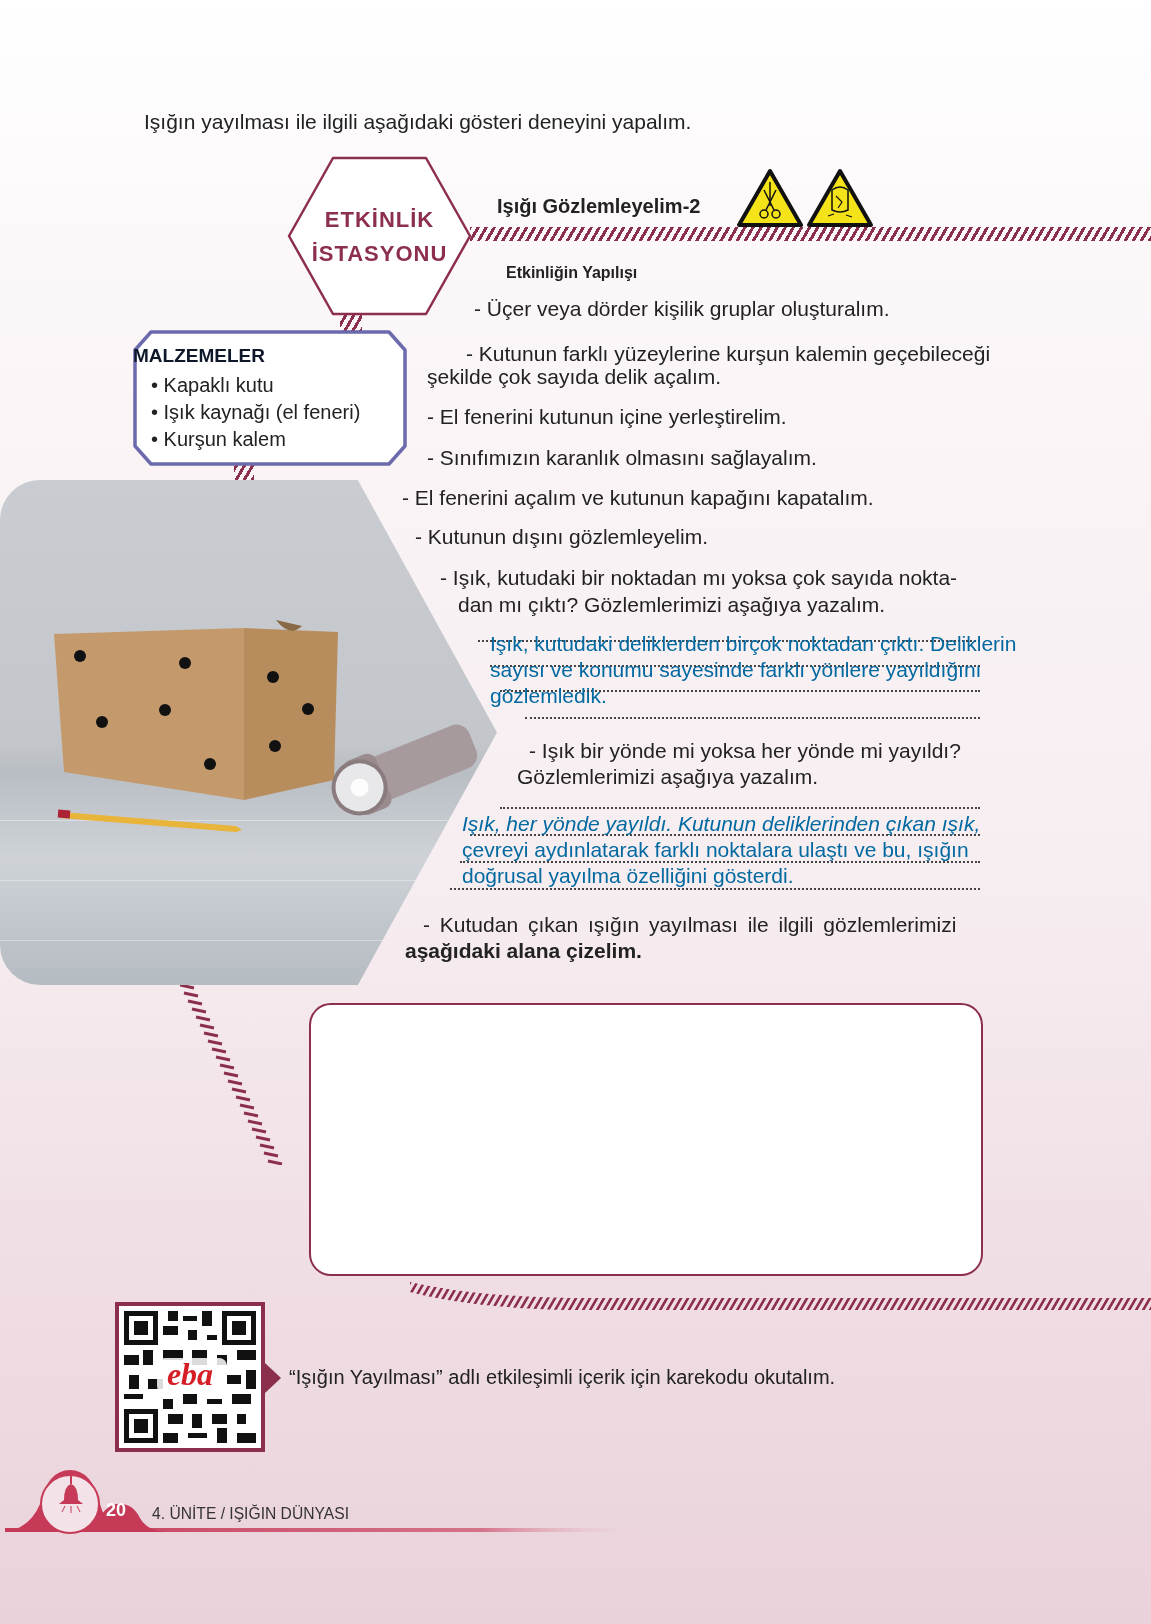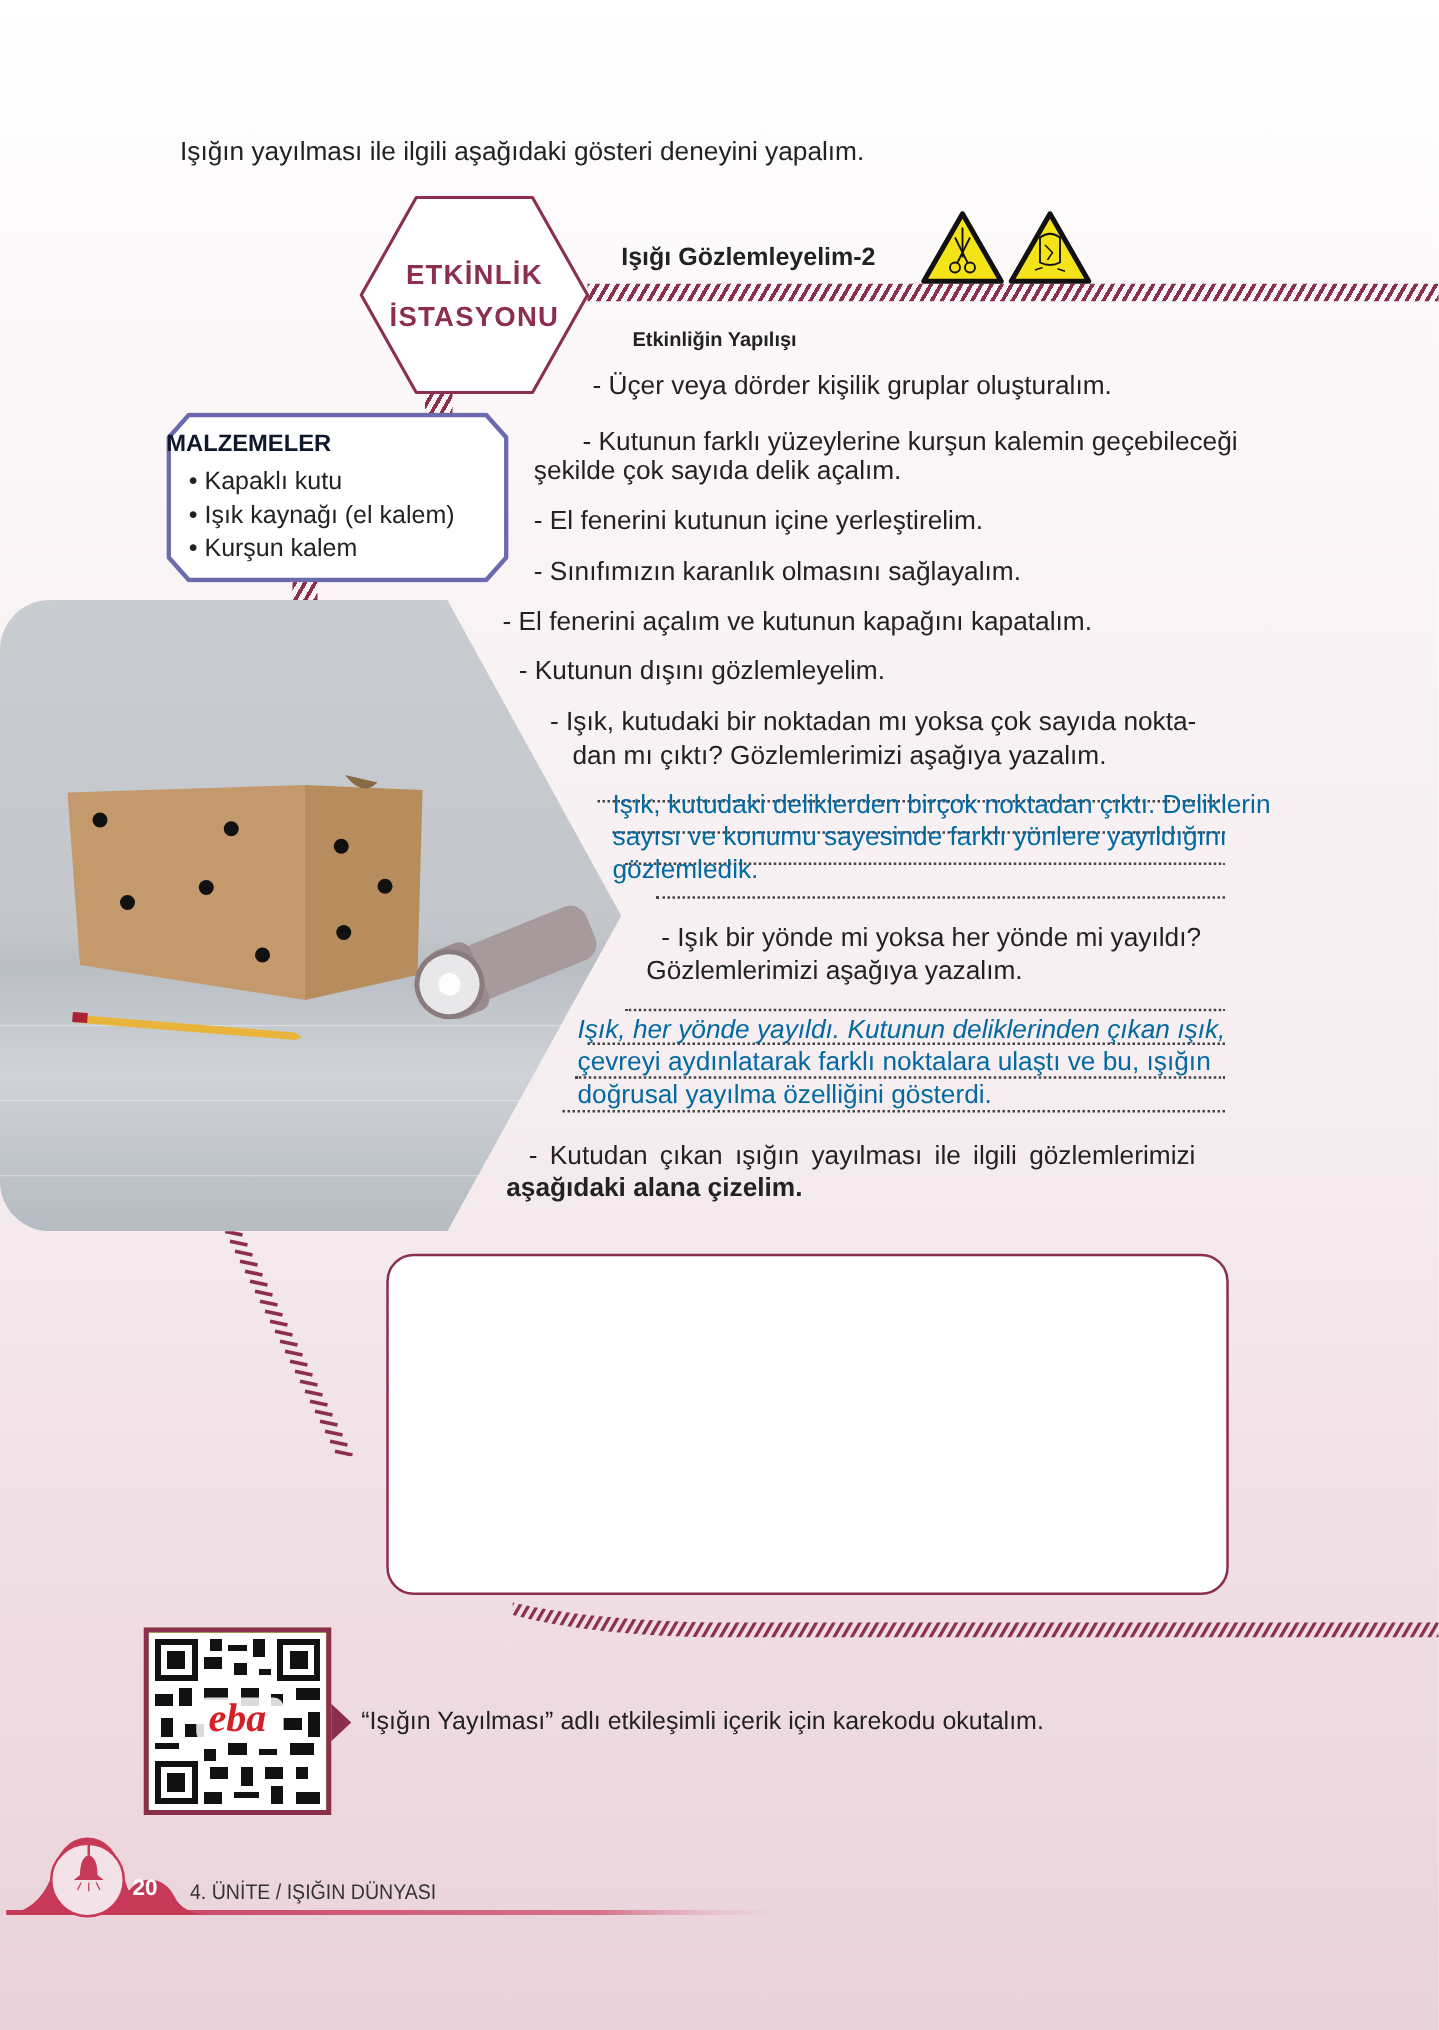--- a/index.html
+++ b/index.html
@@ -104,21 +104,21 @@
 
 <div class="abs txt bold" style="left:506px; top:259px; font-size:16px;">Etkinliğin Yapılışı</div>
 
 <div class="abs" style="left:133px; top:330px; width:274px; height:136px;">
   <svg width="274" height="136" viewBox="0 0 274 136" style="position:absolute;left:0;top:0;">
     <polygon points="18,2 256,2 272,20 272,116 256,134 18,134 2,116 2,20" fill="#ffffff" stroke="#6a6aad" stroke-width="3.5" stroke-linejoin="round"></polygon>
   </svg>
   <div style="position:absolute; left:0; top:15px; width:274px; text-align:left; font-weight:bold; font-size:19px; color:#0f172a;">MALZEMELER</div>
   <div style="position:absolute; left:18px; top:42px; font-size:20px; line-height:27px; color:#222;">
     <div>• <span>Kapaklı kutu</span></div>
-    <div>• <span>Işık kaynağı (el kalem)</span></div>
+    <div>• <span>Işık kaynağı (el feneri)</span></div>
     <div>• <span>Kurşun kalem</span></div>
   </div>
 </div>
 
 <div class="abs photo" style="left:0; top:480px; width:497px; height:505px; border-radius:40px;">
   <div class="plank" style="left:0; top:340px; width:497px;"></div>
   <div class="plank" style="left:0; top:400px; width:497px;"></div>
   <div class="plank" style="left:0; top:460px; width:497px;"></div>
   <svg width="497" height="505" viewBox="0 0 497 505" style="position:absolute;left:0;top:0;">
 

